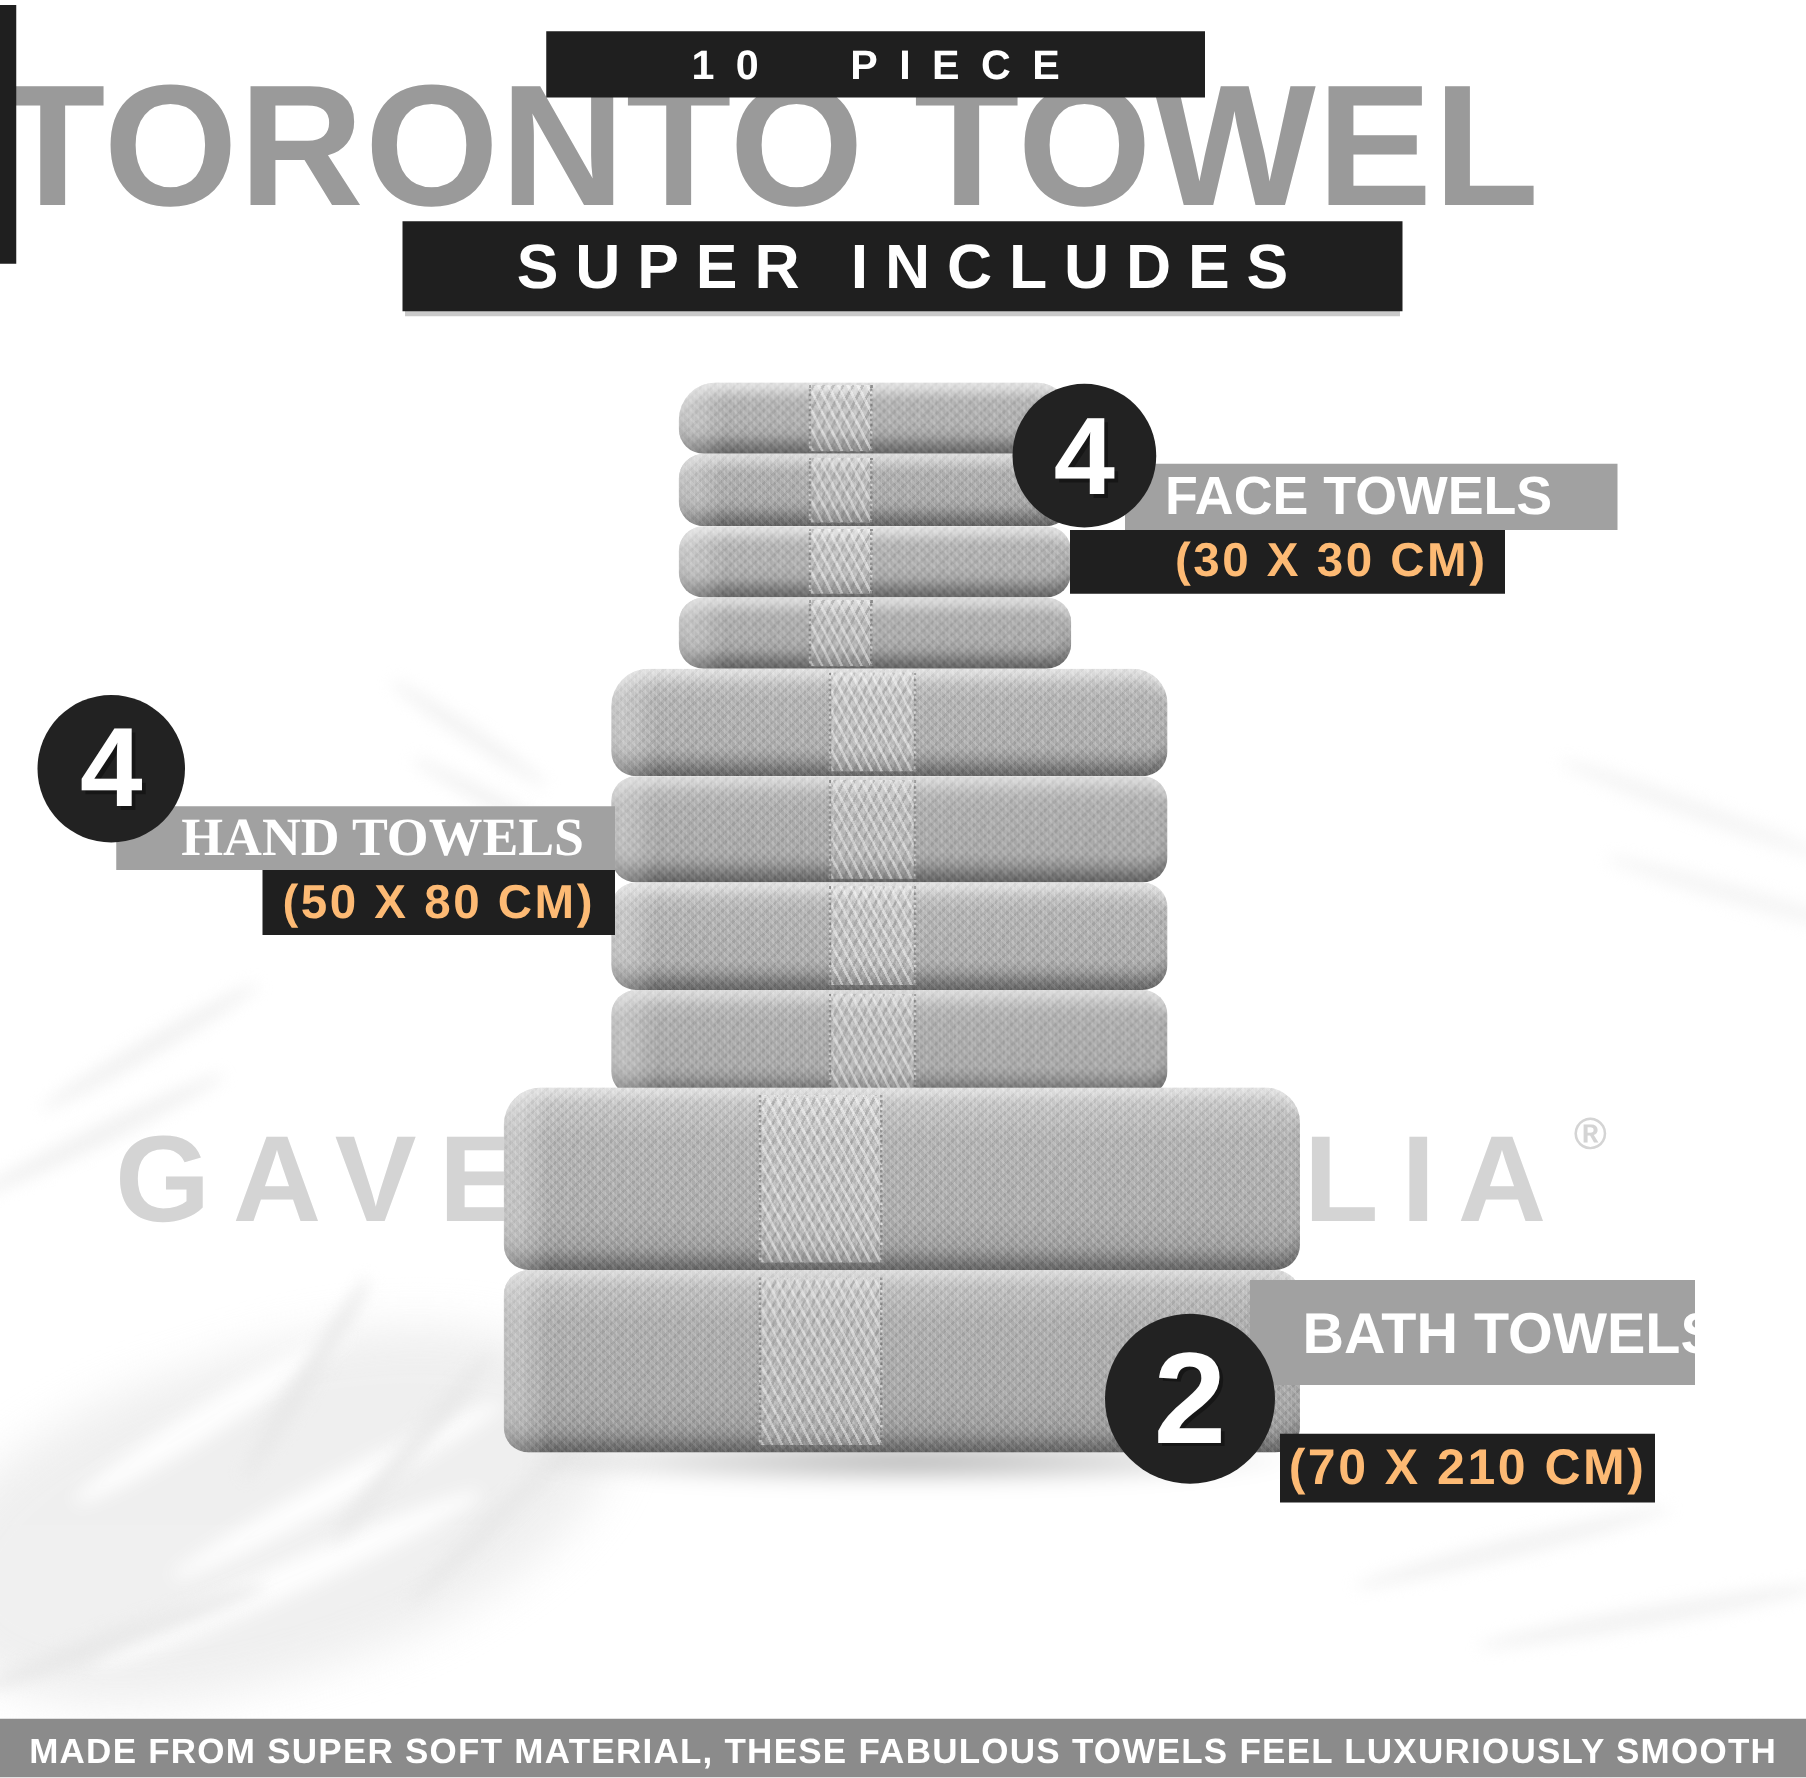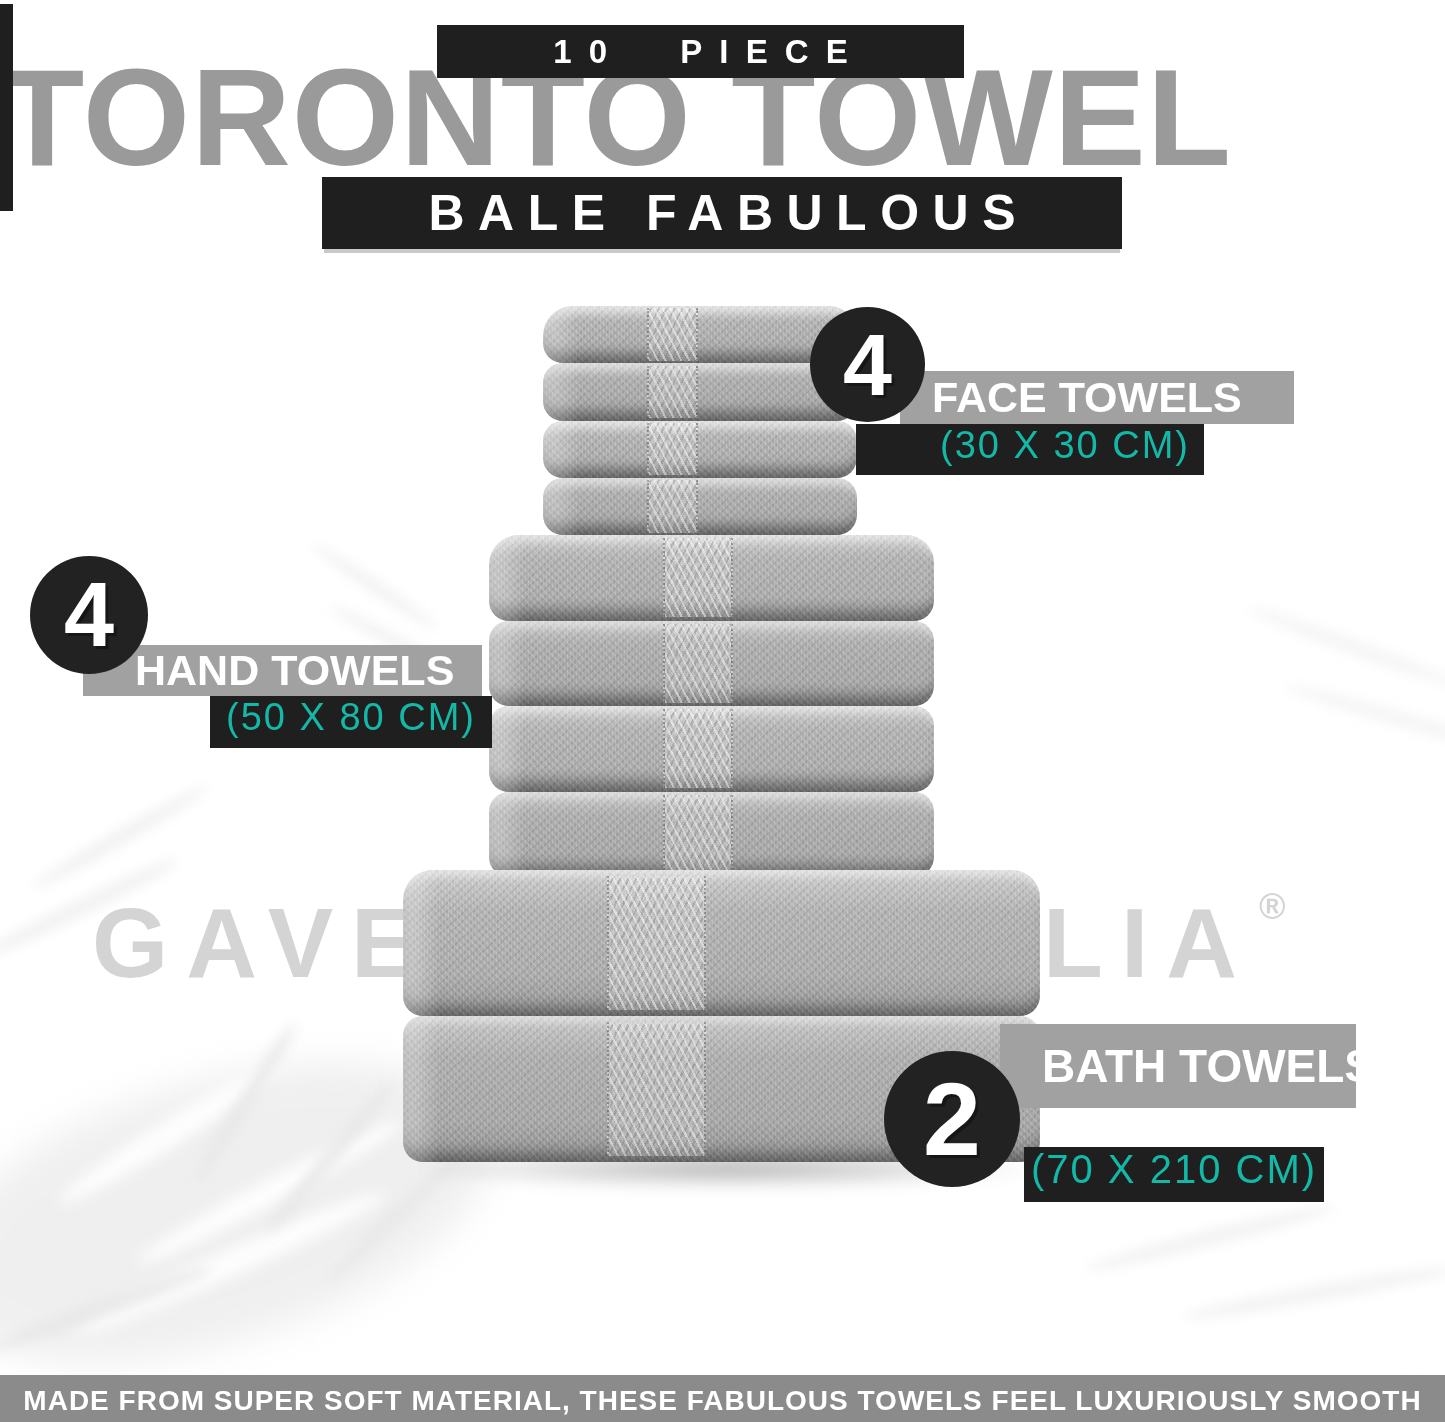--- a/index.html
+++ b/index.html
@@ -100,31 +100,31 @@
   .count-circle{
     position:absolute;border-radius:50%;background:#222;color:#fff;z-index:4;
     display:flex;align-items:center;justify-content:center;font-weight:bold;
     text-shadow:3px 3px 0 rgba(0,0,0,.35);
   }
   .label-bar{
     position:absolute;background:var(--bar-gray);color:#fff;z-index:3;
     display:flex;align-items:center;font-weight:bold;white-space:nowrap;
   }
   .size-bar{
-    position:absolute;background:var(--ink);color:#14b8a6;z-index:3;
-    display:flex;align-items:flex-start;justify-content:center;
-    font-weight:normal;letter-spacing:2px;white-space:nowrap;
+    position:absolute;background:var(--ink);color:#fdba74;z-index:3;
+    display:flex;align-items:center;justify-content:center;
+    font-weight:bold;letter-spacing:2px;white-space:nowrap;
   }
   
   .face-circle{left:810px;top:307px;width:115px;height:115px;font-size:88px;}
   .face-label{left:900px;top:371px;width:394px;height:53px;font-size:43px;padding-left:32px;}
   .face-size{left:856px;top:424px;width:348px;height:51px;font-size:38px;padding-left:70px;}
   
   .hand-circle{left:30px;top:556px;width:118px;height:118px;font-size:90px;}
-  .hand-label{left:83px;top:645px;width:399px;height:51px;font-size:43px;padding-left:52px;}
+  .hand-label{left:93px;top:645px;width:399px;height:51px;font-size:43px;padding-left:52px;font-family:Liberation Serif, serif;}
   .hand-size{left:210px;top:696px;width:282px;height:52px;font-size:38px;}
   
   .bath-circle{left:884px;top:1051px;width:136px;height:136px;font-size:104px;}
   .bath-label{left:1000px;top:1024px;width:356px;height:84px;font-size:46px;padding-left:42px;}
   .bath-size{left:1024px;top:1147px;width:300px;height:55px;font-size:40px;}
 
   
   .note-bar{
     position:absolute;left:0;top:1331px;width:100%;height:51px;background:var(--footer-bar);
     color:#fff;display:flex;align-items:center;justify-content:center;
@@ -162,21 +162,21 @@
     <i class="leaf" style="left:1240px;top:640px;width:230px;height:15px;transform:rotate(20deg);opacity:.4;"></i>
     <i class="leaf" style="left:1280px;top:710px;width:230px;height:15px;transform:rotate(16deg);opacity:.4;"></i>
   </div>
 
   <div class="corner-bar"></div>
   <div class="kicker-bar">
     <span>10 PIECE</span>
   </div>
   <h1 class="main-title">TORONTO TOWEL</h1>
   <div class="subtitle-bar">
-    <span>BALE FABULOUS</span>
+    <span>SUPER INCLUDES</span>
   </div>
 
   <div class="watermark">
     <span>GAVENO CAVAILIA</span><sup>®</sup>
   </div>
 
   <div class="stack-shadow"></div>
   <div class="stack-group face-stack">
       <div class="fold"></div>
       <div class="fold"></div>

